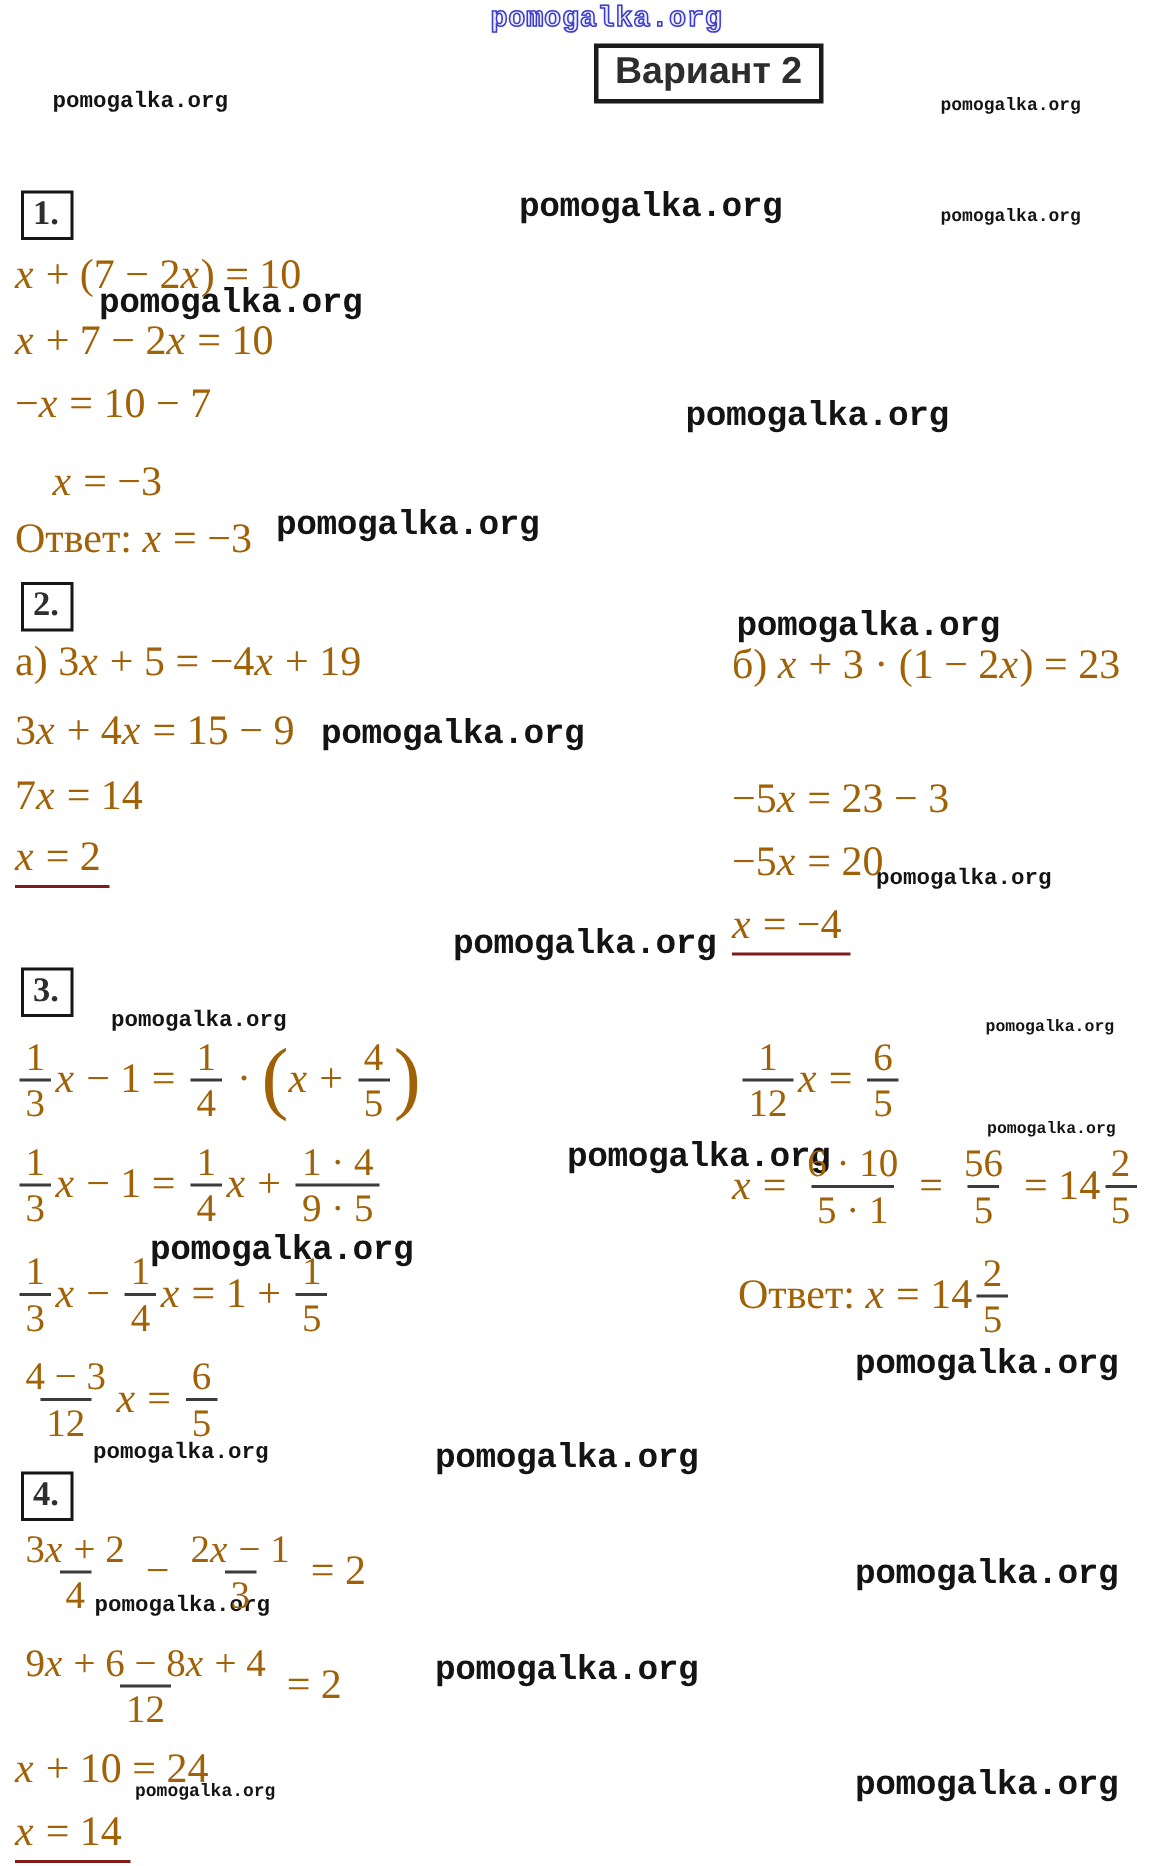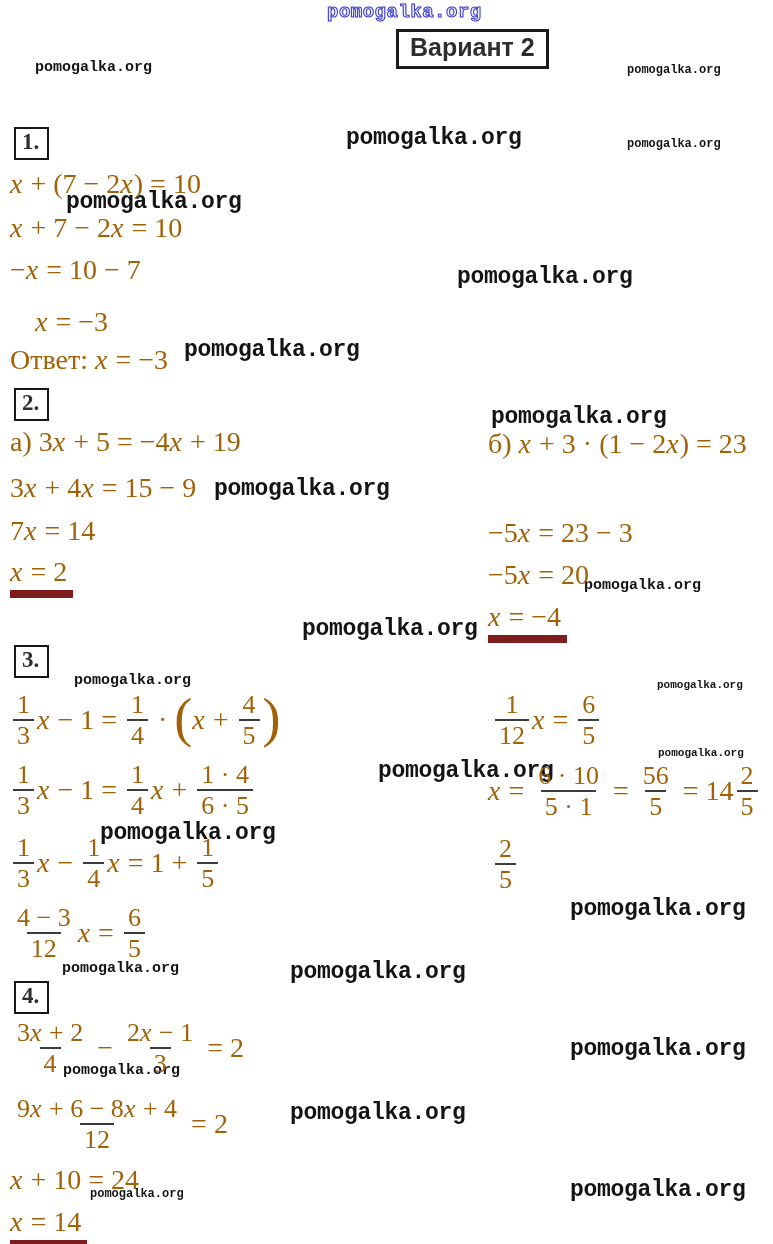--- a/index.html
+++ b/index.html
@@ -27,21 +27,21 @@
     padding:0 8px 3px 6px; font-size:23px; font-weight:600; color:#2e2e2e;
     font-family:"Liberation Serif", serif; }
   
   .mline { position:absolute; display:flex; align-items:center;
     font-size:28px; color:#a16207; white-space:pre; line-height:1.15; }
   .mline i { font-style:italic; padding-right:1px; }
   .frac { display:inline-flex; flex-direction:column; align-items:center;
     font-size:26px; line-height:1.12; margin:0 3px; text-align:center; }
   .frac .num, .frac .den { padding:0 4px; display:block; }
   .frac .den { border-top:2px solid #3c3c3c; }
-  .ans { border-bottom:8px solid #7f1d1d; padding:0 6px 2px 0; }
+  .ans { border-bottom:2px solid #7f1d1d; padding:0 6px 2px 0; }
   .bigp { font-size:54px; font-weight:400; line-height:0.9;
           transform:translateY(-2px); }
   
   #wblue{left:327px;top:2px;}
   #ws1{left:35px;top:60px;}   #ws2{left:627px;top:64px;}
   #ws3{left:627px;top:138px;} #ws4{left:584px;top:578px;}
   #ws5{left:74px;top:673px;}  #ws6{left:657px;top:679px;}
   #ws7{left:658px;top:747px;} #ws8{left:62px;top:961px;}
   #ws9{left:63px;top:1063px;} #ws10{left:90px;top:1188px;}
   #wb1{left:346px;top:126px;} #wb2{left:66px;top:190px;}
@@ -134,21 +134,21 @@
     <span class="bigp">(</span>
     <span><i>x</i> + </span>
     <span class="frac"><span class="num">4</span><span class="den">5</span></span>
     <span class="bigp">)</span>
   </div>
   <div class="mline" id="p3l2">
     <span class="frac"><span class="num">1</span><span class="den">3</span></span>
     <span><i>x</i> − 1 = </span>
     <span class="frac"><span class="num">1</span><span class="den">4</span></span>
     <span><i>x</i> + </span>
-    <span class="frac"><span class="num">1 · 4</span><span class="den">6 · 5</span></span>
+    <span class="frac"><span class="num">1 · 4</span><span class="den">9 · 5</span></span>
   </div>
   <div class="mline" id="p3l3">
     <span class="frac"><span class="num">1</span><span class="den">3</span></span>
     <span><i>x</i> − </span>
     <span class="frac"><span class="num">1</span><span class="den">4</span></span>
     <span><i>x</i> = 1 + </span>
     <span class="frac"><span class="num">1</span><span class="den">5</span></span>
   </div>
   <div class="mline" id="p3l4">
     <span class="frac"><span class="num">4 − 3</span><span class="den">12</span></span>
@@ -163,20 +163,21 @@
   </div>
   <div class="mline" id="p3r2">
     <span><i>x</i> = </span>
     <span class="frac"><span class="num">6 · 10</span><span class="den">5 · 1</span></span>
     <span> = </span>
     <span class="frac"><span class="num">56</span><span class="den">5</span></span>
     <span> = 14</span>
     <span class="frac"><span class="num">2</span><span class="den">5</span></span>
   </div>
   <div class="mline" id="p3r3">
+    <span>Ответ: <i>x</i> = 14</span>
     <span class="frac"><span class="num">2</span><span class="den">5</span></span>
   </div>
 
   <div class="mline" id="p4l1">
     <span class="frac"><span class="num">3<i>x</i> + 2</span><span class="den">4</span></span>
     <span> − </span>
     <span class="frac"><span class="num">2<i>x</i> − 1</span><span class="den">3</span></span>
     <span> = 2</span>
   </div>
   <div class="mline" id="p4l2">

